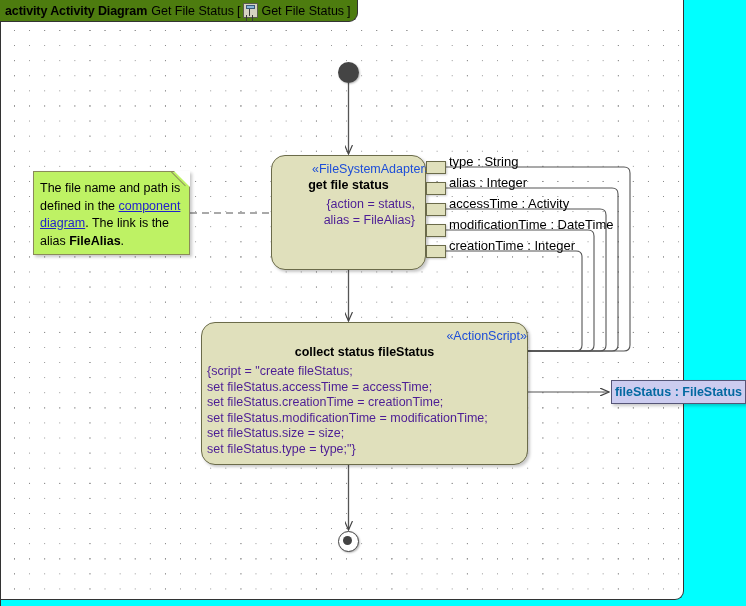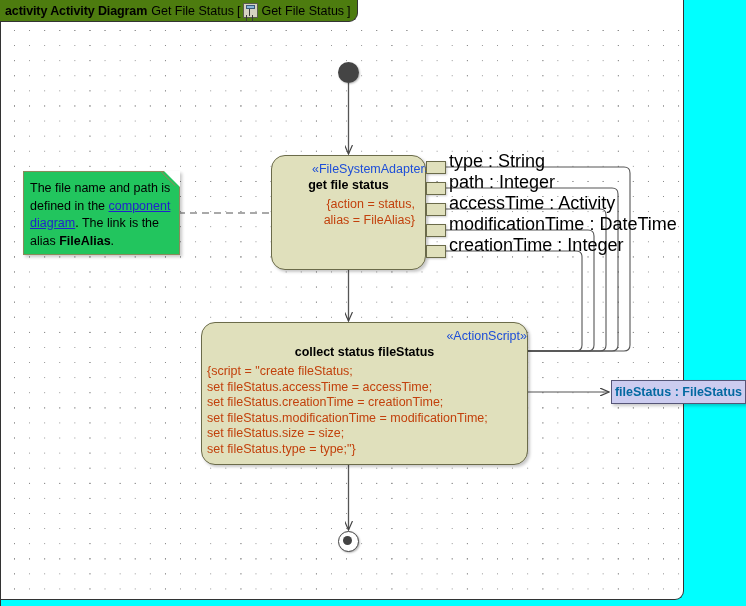--- a/index.html
+++ b/index.html
@@ -142,21 +142,21 @@
     padding-left: 40px;
   }
   .node-name {
     color: #000000;
     font-size: 12.5px;
     font-weight: bold;
     text-align: center;
     line-height: 16px;
   }
   .node-body {
-    color: #c2410c;
+    color: #4c1d95;
     font-size: 12.5px;
     line-height: 15.6px;
     white-space: pre;
   }
   #node-get-file-status {
     left: 271px;
     top: 155px;
     width: 155px;
     height: 115px;
     padding-top: 6px;
@@ -182,33 +182,33 @@
     position: absolute;
     width: 20px;
     height: 13px;
     background: #e0e0bc;
     border: 1px solid #6b6b4a;
     box-sizing: border-box;
     box-shadow: 1px 1px 2px rgba(0,0,0,0.2);
   }
   .pin-label {
     position: absolute;
-    font-size: 18px;
+    font-size: 13px;
     color: #000000;
     white-space: nowrap;
     line-height: 13px;
   }
   
   #note {
     position: absolute;
-    left: 23px;
+    left: 33px;
     top: 171px;
     width: 157px;
     height: 84px;
-    background: #22c55e;
+    background: #bef264;
     border: 1px solid #8a8a5a;
     box-sizing: border-box;
     box-shadow: 2px 2px 3px rgba(0,0,0,0.22);
   }
   #note-fold {
     position: absolute;
     right: -1px;
     top: -1px;
     width: 0;
     height: 0;
@@ -359,21 +359,21 @@
     <div class="stereotype">«FileSystemAdapter»</div>
     <div class="node-name">get file status</div>
     <div class="node-body" id="gfs-props">{action = status,
 alias = FileAlias}</div>
   </div>
 
   <div class="pin" style="left:426px; top:160.5px;"></div>
   <div class="pin-label" style="left:449px; top:155px;">type : String</div>
 
   <div class="pin" style="left:426px; top:181.5px;"></div>
-  <div class="pin-label" style="left:449px; top:176px;">path : Integer</div>
+  <div class="pin-label" style="left:449px; top:176px;">alias : Integer</div>
 
   <div class="pin" style="left:426px; top:202.5px;"></div>
   <div class="pin-label" style="left:449px; top:197px;">accessTime : Activity</div>
 
   <div class="pin" style="left:426px; top:223.5px;"></div>
   <div class="pin-label" style="left:449px; top:218px;">modificationTime : DateTime</div>
 
   <div class="pin" style="left:426px; top:244.5px;"></div>
   <div class="pin-label" style="left:449px; top:239px;">creationTime : Integer</div>
 

